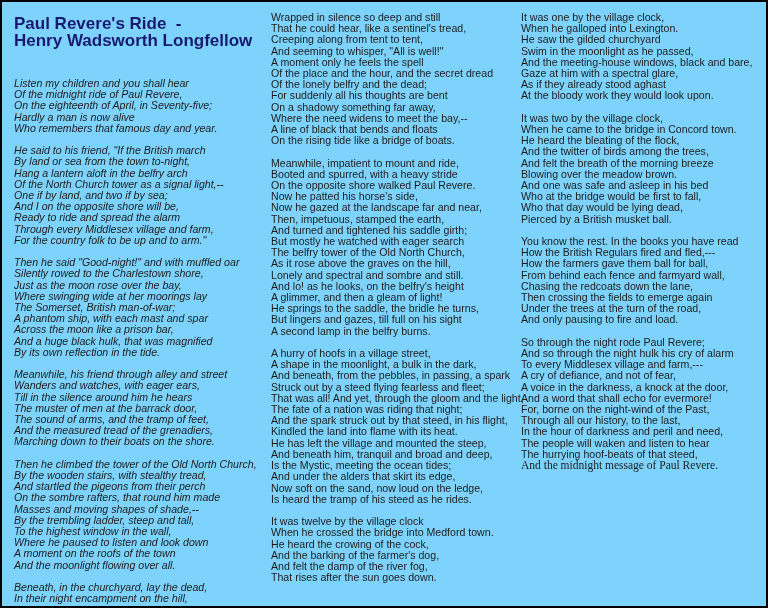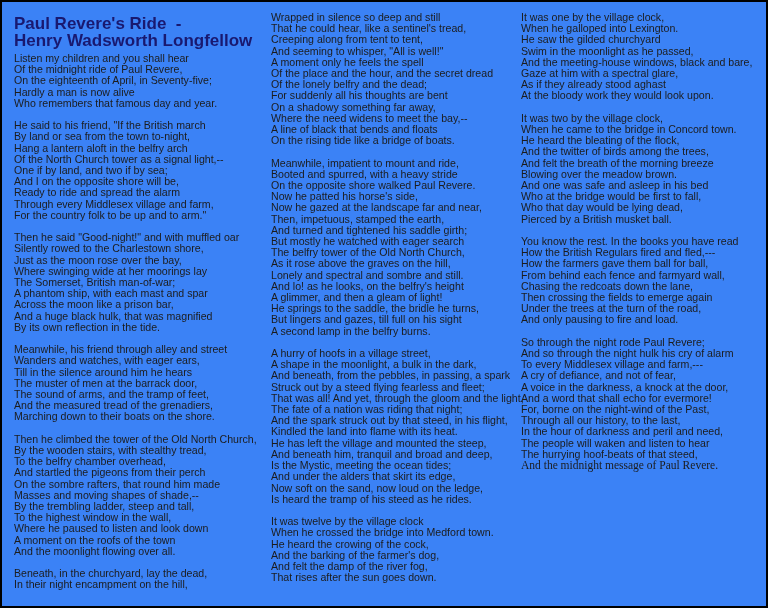--- a/index.html
+++ b/index.html
@@ -4,21 +4,21 @@
 <style>
   html, body {
     margin: 0;
     padding: 0;
     background: #ffffff;
   }
   .page {
     width: 768px;
     height: 608px;
     box-sizing: border-box;
-    background: #3b82f6;
+    background: #7dd3fc;
     border: 2px solid #000000;
     overflow: hidden;
     display: flex;
     font-family: "Liberation Sans", sans-serif;
     font-size: 10.6px;
     line-height: 11.2px;
     color: #1c1c1c;
   }
   .col {
     box-sizing: border-box;
@@ -36,21 +36,21 @@
     color: #191970;
     white-space: pre;
   }
   .poem-author {
     margin: 0 0 0 0;
     font-size: 17px;
     line-height: 14px;
     font-weight: bold;
     color: #191970;
   }
-  .col-1 .stanzas { margin-top: 5px; }
+  .col-1 .stanzas { margin-top: 30px; font-style: italic; }
   .stanza {
     margin: 0 0 11.2px 0;
   }
   .line {
     white-space: nowrap;
   }
   .line.serif {
     font-family: Liberation Serif, serif;
     font-size: 11.5px;
   }
@@ -97,21 +97,20 @@
           <div class="line">Wanders and watches, with eager ears,</div>
           <div class="line">Till in the silence around him he hears</div>
           <div class="line">The muster of men at the barrack door,</div>
           <div class="line">The sound of arms, and the tramp of feet,</div>
           <div class="line">And the measured tread of the grenadiers,</div>
           <div class="line">Marching down to their boats on the shore.</div>
         </div>
         <div class="stanza">
           <div class="line">Then he climbed the tower of the Old North Church,</div>
           <div class="line">By the wooden stairs, with stealthy tread,</div>
-          <div class="line">To the belfry chamber overhead,</div>
           <div class="line">And startled the pigeons from their perch</div>
           <div class="line">On the sombre rafters, that round him made</div>
           <div class="line">Masses and moving shapes of shade,--</div>
           <div class="line">By the trembling ladder, steep and tall,</div>
           <div class="line">To the highest window in the wall,</div>
           <div class="line">Where he paused to listen and look down</div>
           <div class="line">A moment on the roofs of the town</div>
           <div class="line">And the moonlight flowing over all.</div>
         </div>
         <div class="stanza">

